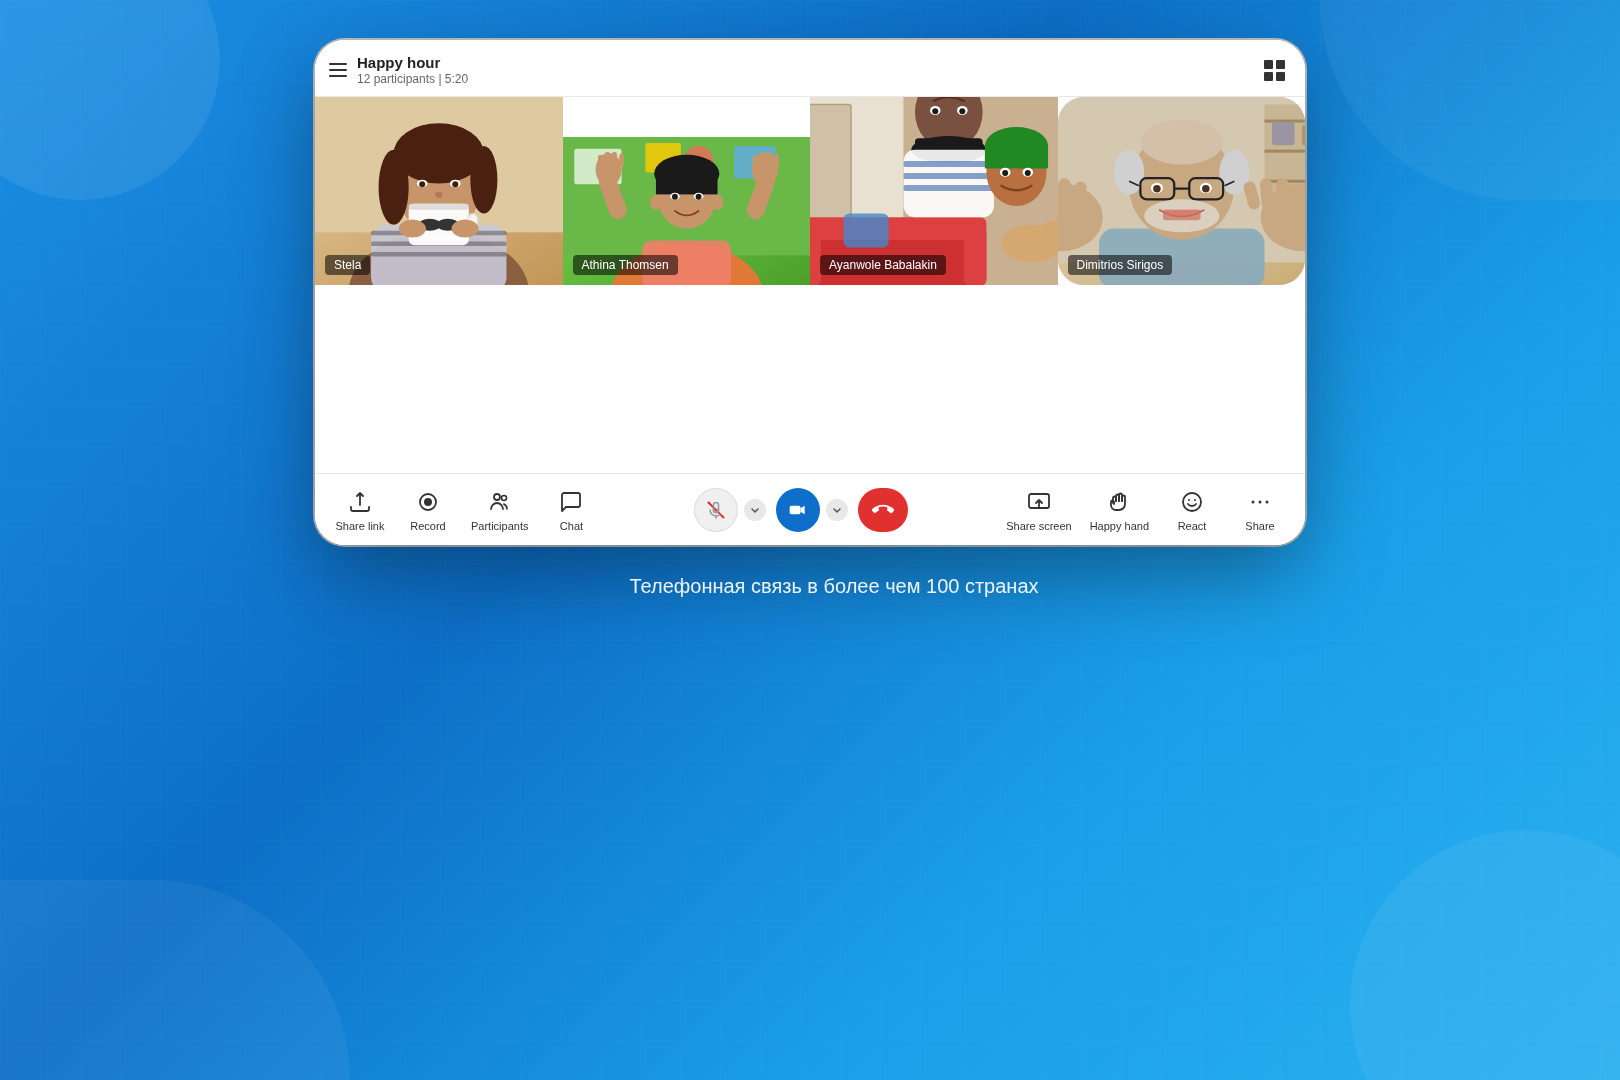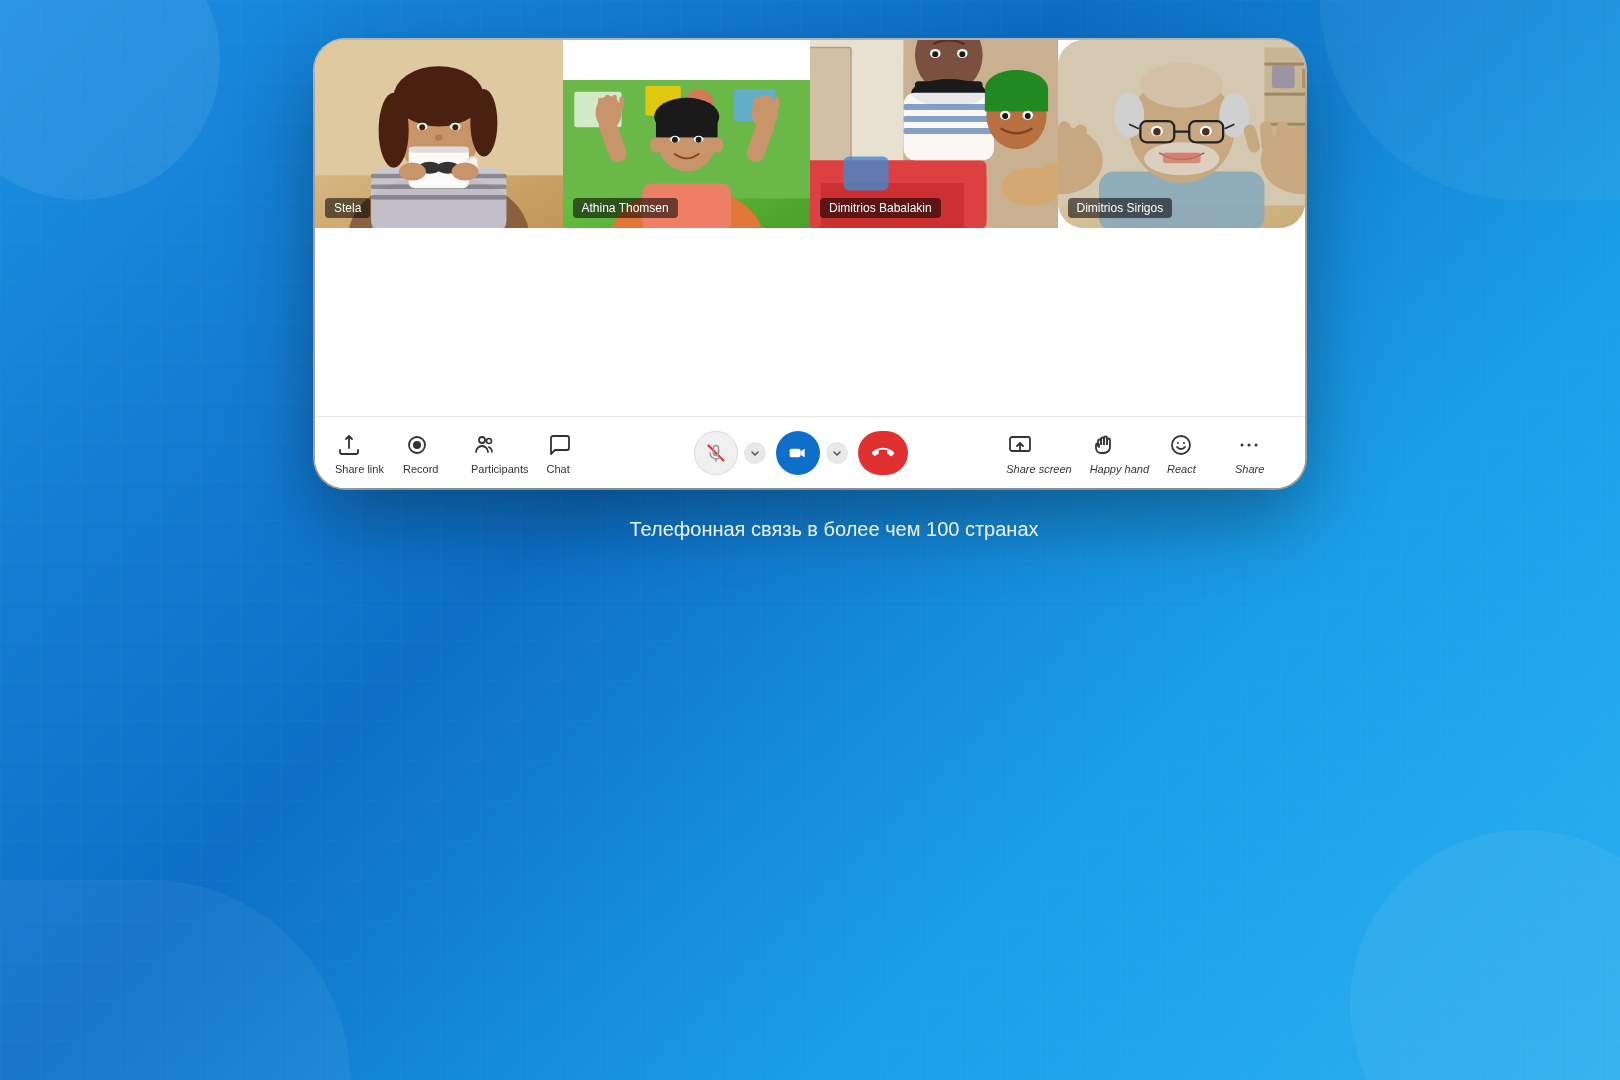--- a/index.html
+++ b/index.html
@@ -195,31 +195,30 @@
     }
     .toolbar-left {
       display: flex;
       align-items: center;
       gap: 18px;
     }
     .toolbar-right {
       display: flex;
       align-items: center;
       gap: 18px;
-      font-style: italic;
     }
     .toolbar-center {
       display: flex;
       align-items: center;
       gap: 10px;
     }
     .tool-btn {
       display: flex;
       flex-direction: column;
-      align-items: flex-start;
+      align-items: center;
       gap: 4px;
       cursor: pointer;
       min-width: 50px;
     }
     .tool-icon {
       width: 28px;
       height: 28px;
       display: flex;
       align-items: center;
       justify-content: center;
@@ -350,20 +349,39 @@
 
 <div class="bg-grid"></div>
 <div class="bg-circle-top-left"></div>
 <div class="bg-circle-bottom-right"></div>
 <div class="bg-stripe-top"></div>
 <div class="bg-stripe-bottom"></div>
 
 <div class="tablet">
   <div class="app-window">
 
+    <div class="top-bar">
+      <div class="top-bar-left">
+        <div class="hamburger-icon">
+          <span></span>
+            <span></span>
+            <span></span>
+        </div>
+        <div class="meeting-info">
+          <span class="meeting-title">Happy hour</span>
+          <span class="meeting-meta">12 participants | 5:20</span>
+        </div>
+      </div>
+      <div class="grid-icon">
+        <span></span>
+          <span></span>
+          <span></span>
+          <span></span>
+      </div>
+    </div>
 
     <div class="video-grid">
 
       <div class="video-cell">
         <div class="person1-bg">
           
           <svg width="100%" height="100%" viewBox="0 0 480 250" xmlns="http://www.w3.org/2000/svg" preserveAspectRatio="xMidYMid slice">
 
             <rect width="480" height="250" fill="#d4b07a"></rect>
             <rect x="0" y="0" width="480" height="250" fill="url(#grad1)"></rect>
@@ -519,21 +537,21 @@
             <rect x="308" y="65" width="84" height="30" fill="#228822"></rect>
 
             <ellipse cx="335" cy="100" rx="7" ry="6" fill="#fff"></ellipse>
             <ellipse cx="365" cy="100" rx="7" ry="6" fill="#fff"></ellipse>
             <circle cx="335" cy="101" r="4" fill="#1a1a1a"></circle>
             <circle cx="365" cy="101" r="4" fill="#1a1a1a"></circle>
 
             <path d="M330 118 Q350 130 370 118" stroke="#804020" stroke-width="3" fill="none" stroke-linecap="round"></path>
           </svg>
         </div>
-        <div class="video-name-tag">Dimitrios Babalakin</div>
+        <div class="video-name-tag">Ayanwole Babalakin</div>
       </div>
 
       <div class="video-cell">
         <div class="person4-bg">
           <svg width="100%" height="100%" viewBox="0 0 480 250" xmlns="http://www.w3.org/2000/svg" preserveAspectRatio="xMidYMid slice">
             <defs>
               <linearGradient id="grad4" x1="0%" y1="0%" x2="100%" y2="100%">
                 <stop offset="0%" style="stop-color:#e8e0d0;stop-opacity:1"></stop>
                 <stop offset="100%" style="stop-color:#c8a870;stop-opacity:1"></stop>
               </linearGradient>

